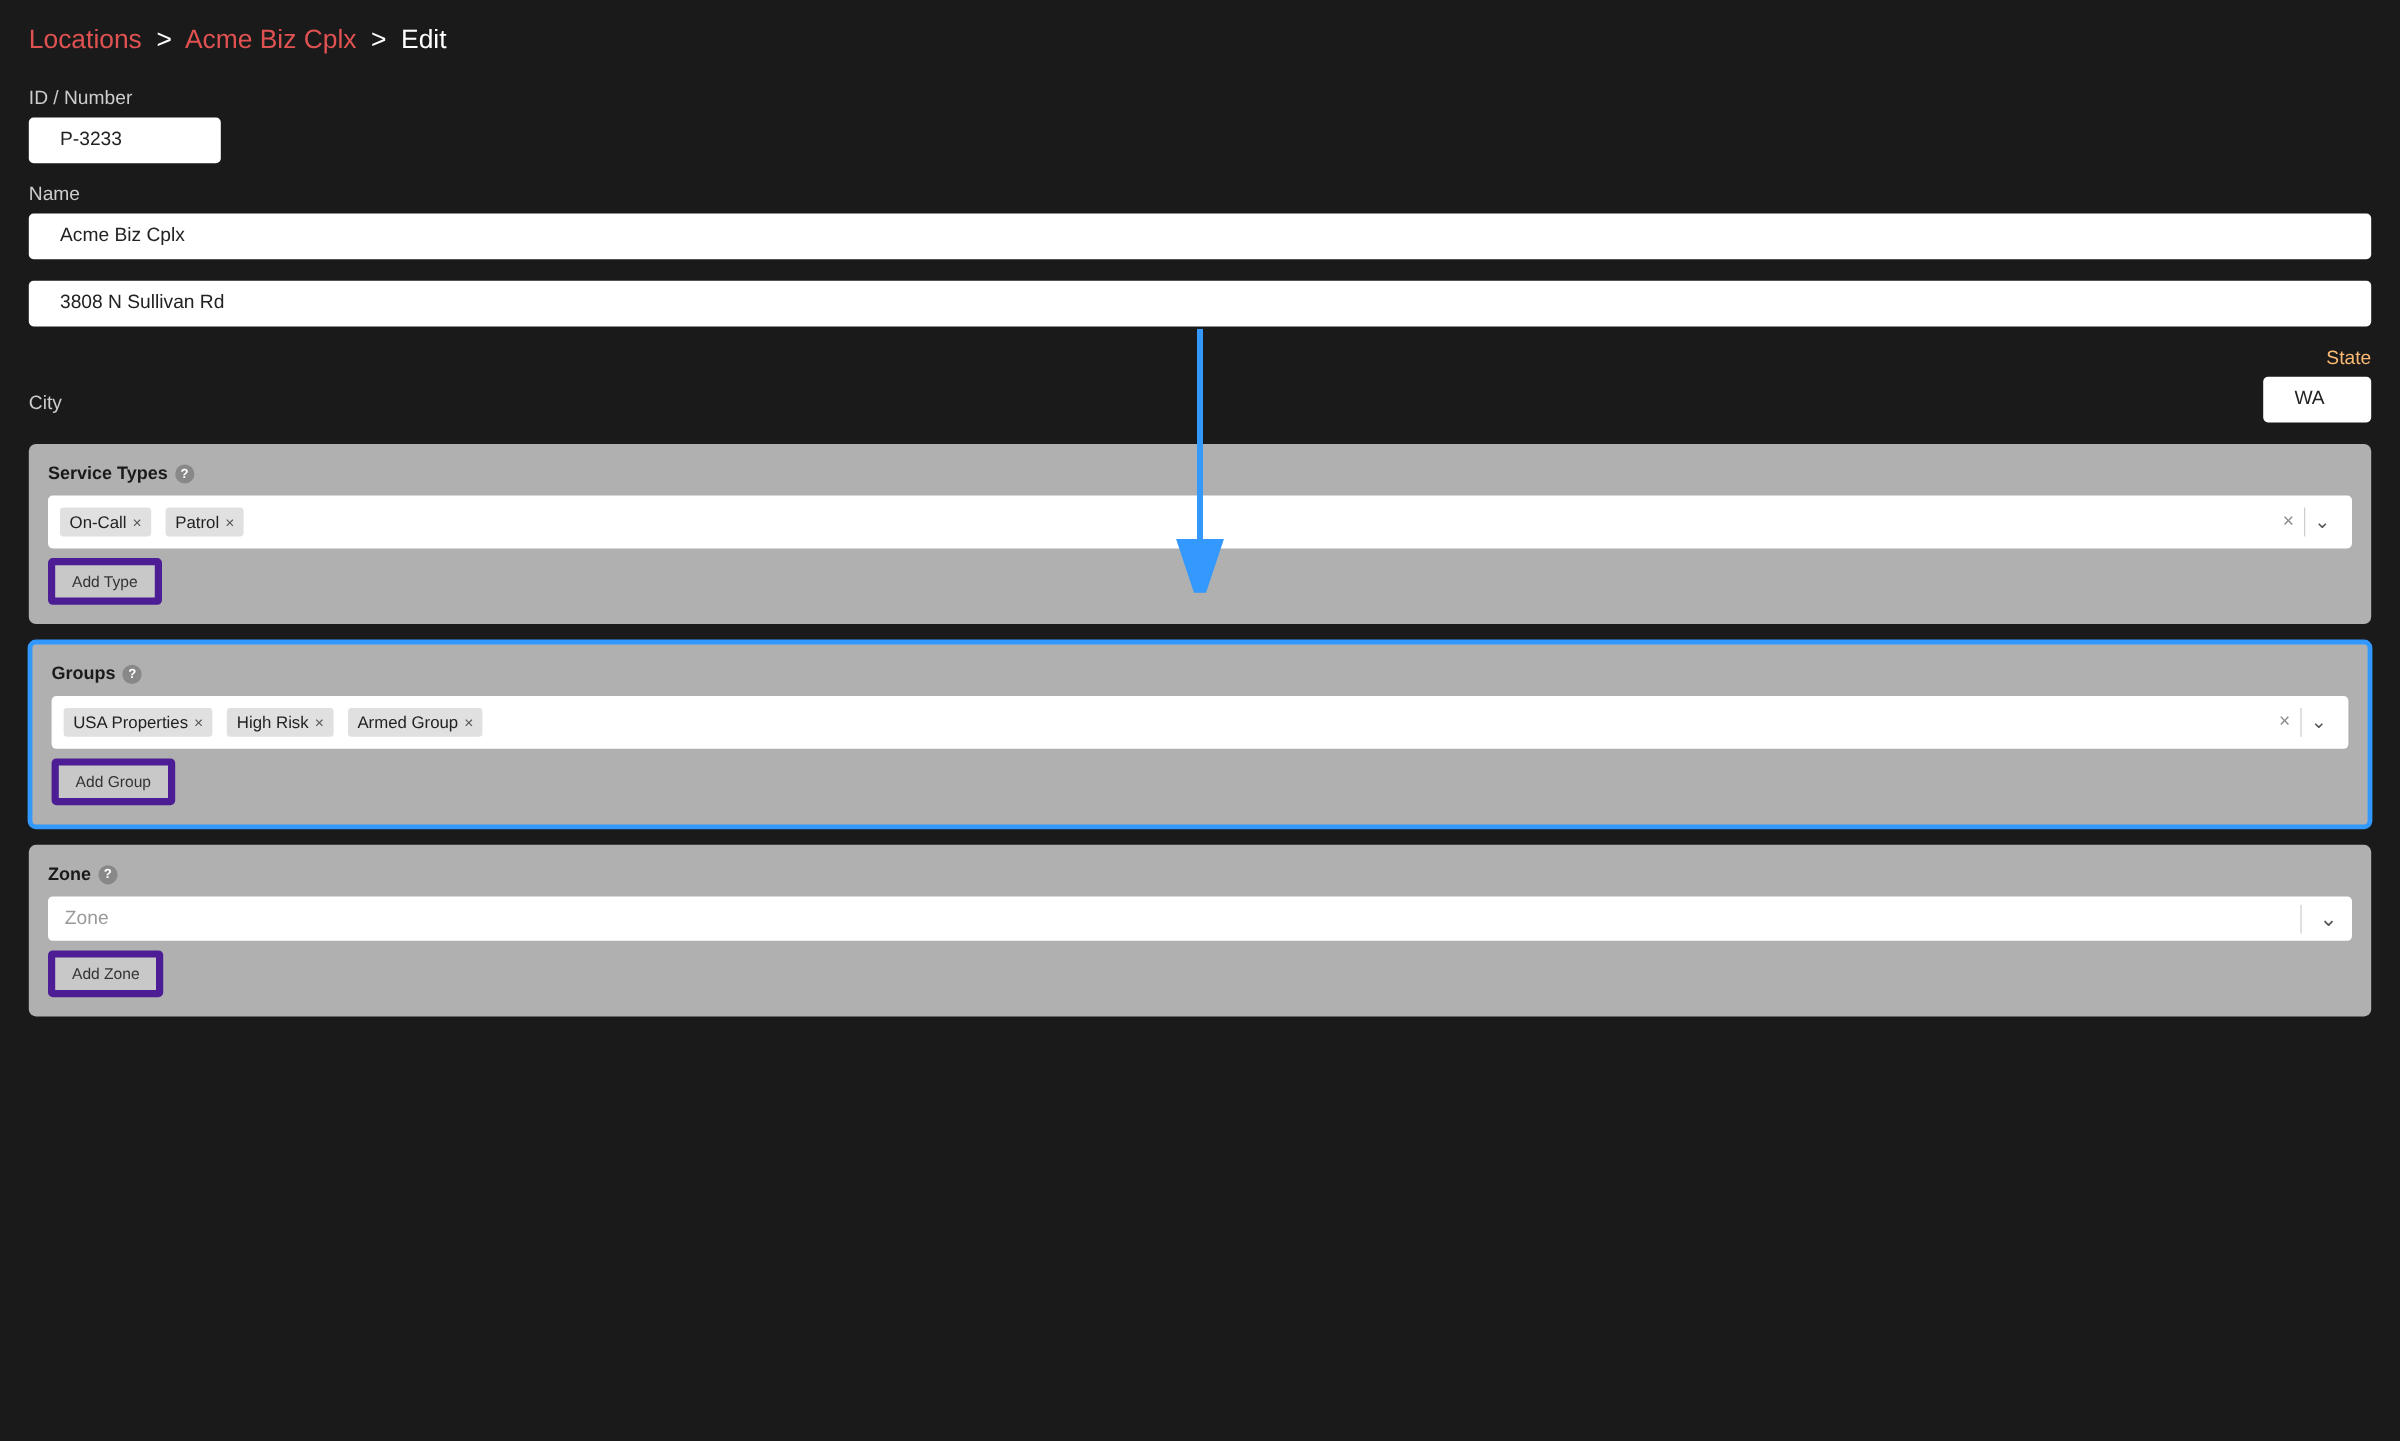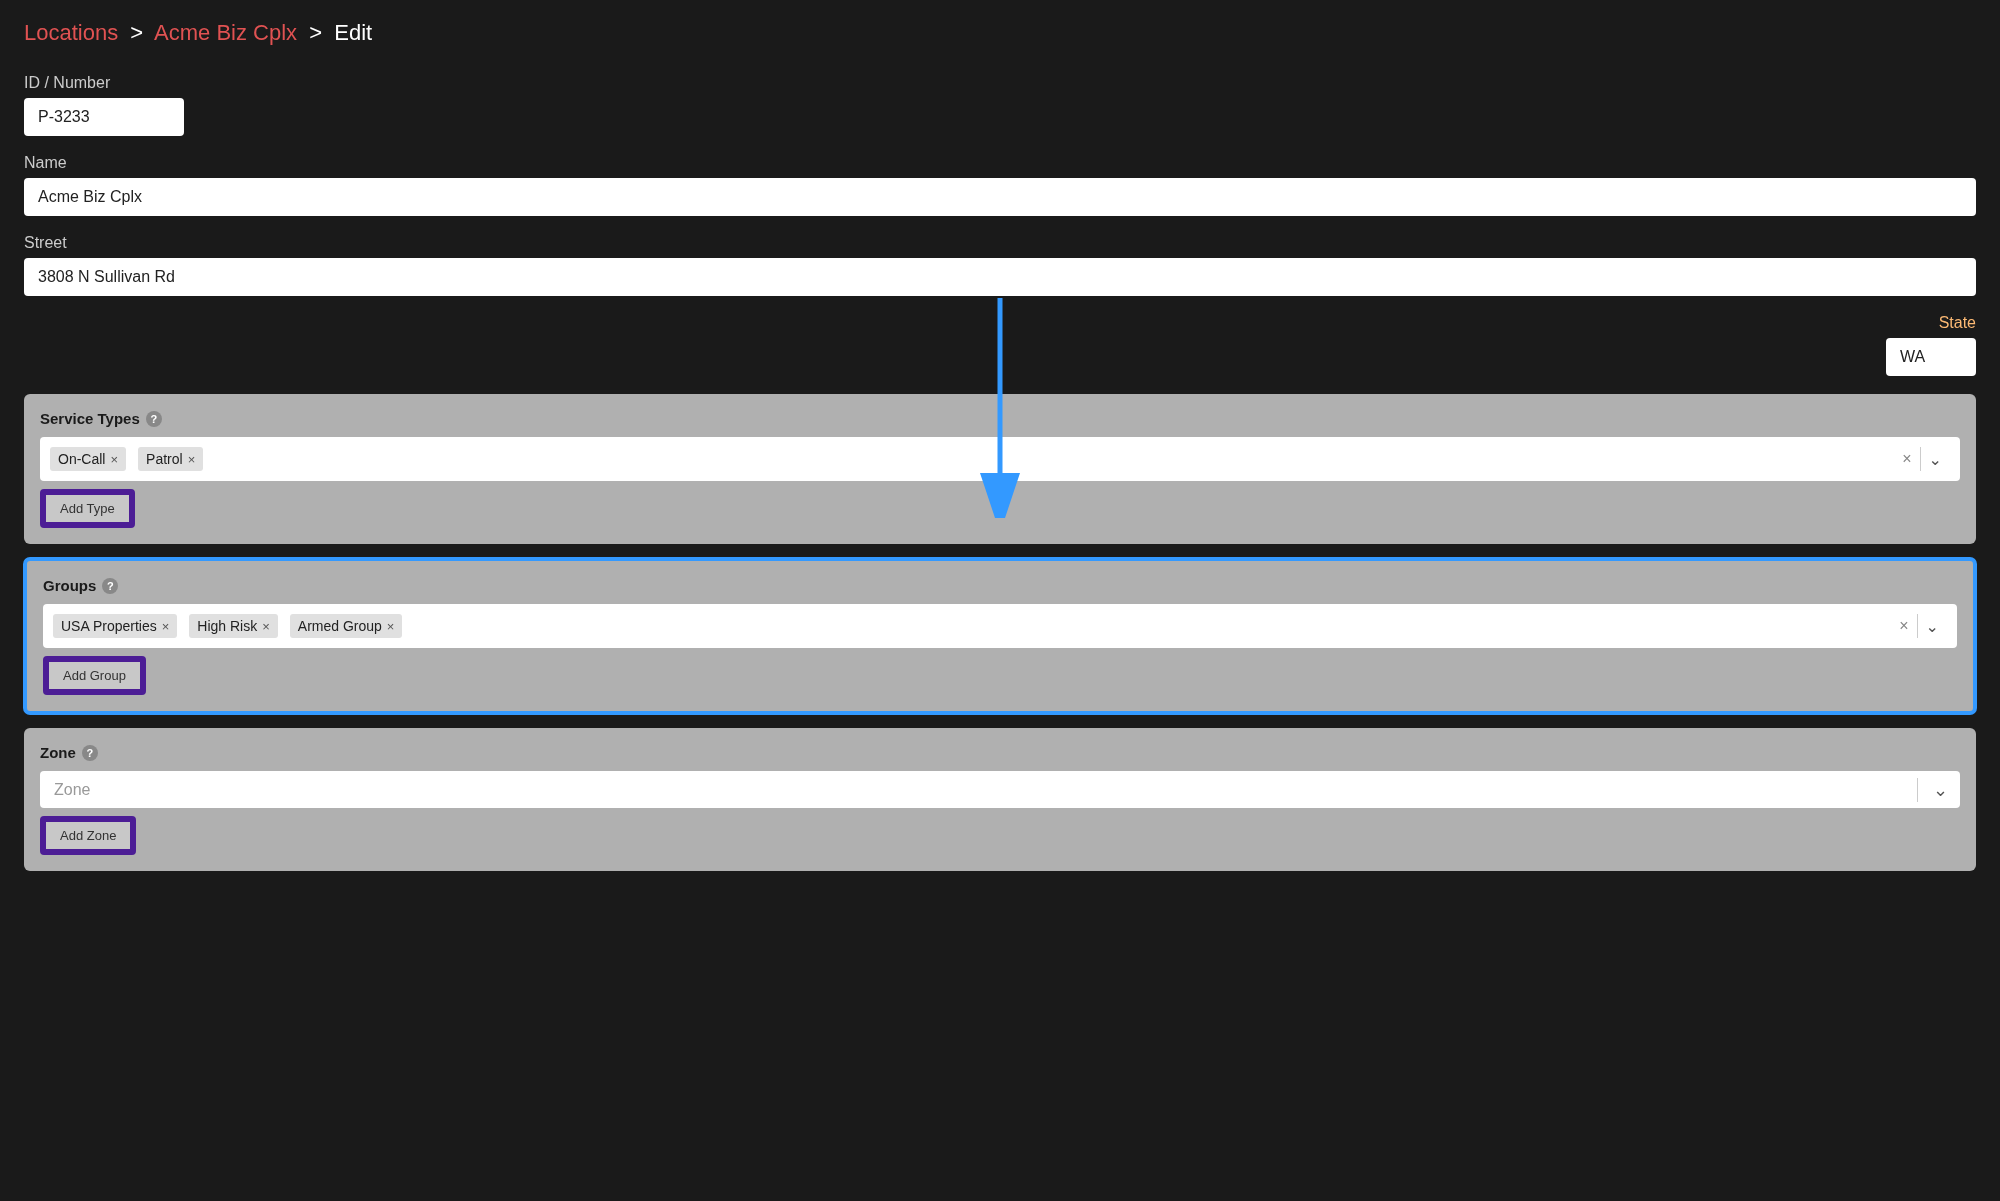--- a/index.html
+++ b/index.html
@@ -34,21 +34,21 @@
     .field-label {
       font-size: 16px;
       color: #cccccc;
       margin-bottom: 6px;
     }
 
     .text-input {
       background: #ffffff;
       border: none;
       border-radius: 4px;
-      padding: 10px 14px;
+      padding: 10px 26px;
       font-size: 16px;
       color: #222222;
       width: 100%;
       outline: none;
     }
 
     .id-input {
       width: 160px;
     }
 
@@ -238,26 +238,26 @@
     <div class="field-label">ID / Number</div>
     <input class="text-input id-input" type="text" value="P-3233" style="">
   </div>
 
   <div class="field-group">
     <div class="field-label">Name</div>
     <input class="text-input" type="text" value="Acme Biz Cplx" style="">
   </div>
 
   <div class="field-group">
-    <div class="field-label">Street</div>
     <input class="text-input" type="text" value="3808 N Sullivan Rd" style="">
   </div>
 
   <div class="field-group city-state-row">
     <div class="city-field">
+      <div class="field-label">City</div>
     </div>
     <div class="state-field">
       <div class="state-label">State</div>
       <input class="text-input" type="text" value="WA" style="">
     </div>
   </div>
 
   <div class="section-panel">
     <div class="section-title">
       <span>Service Types</span>

